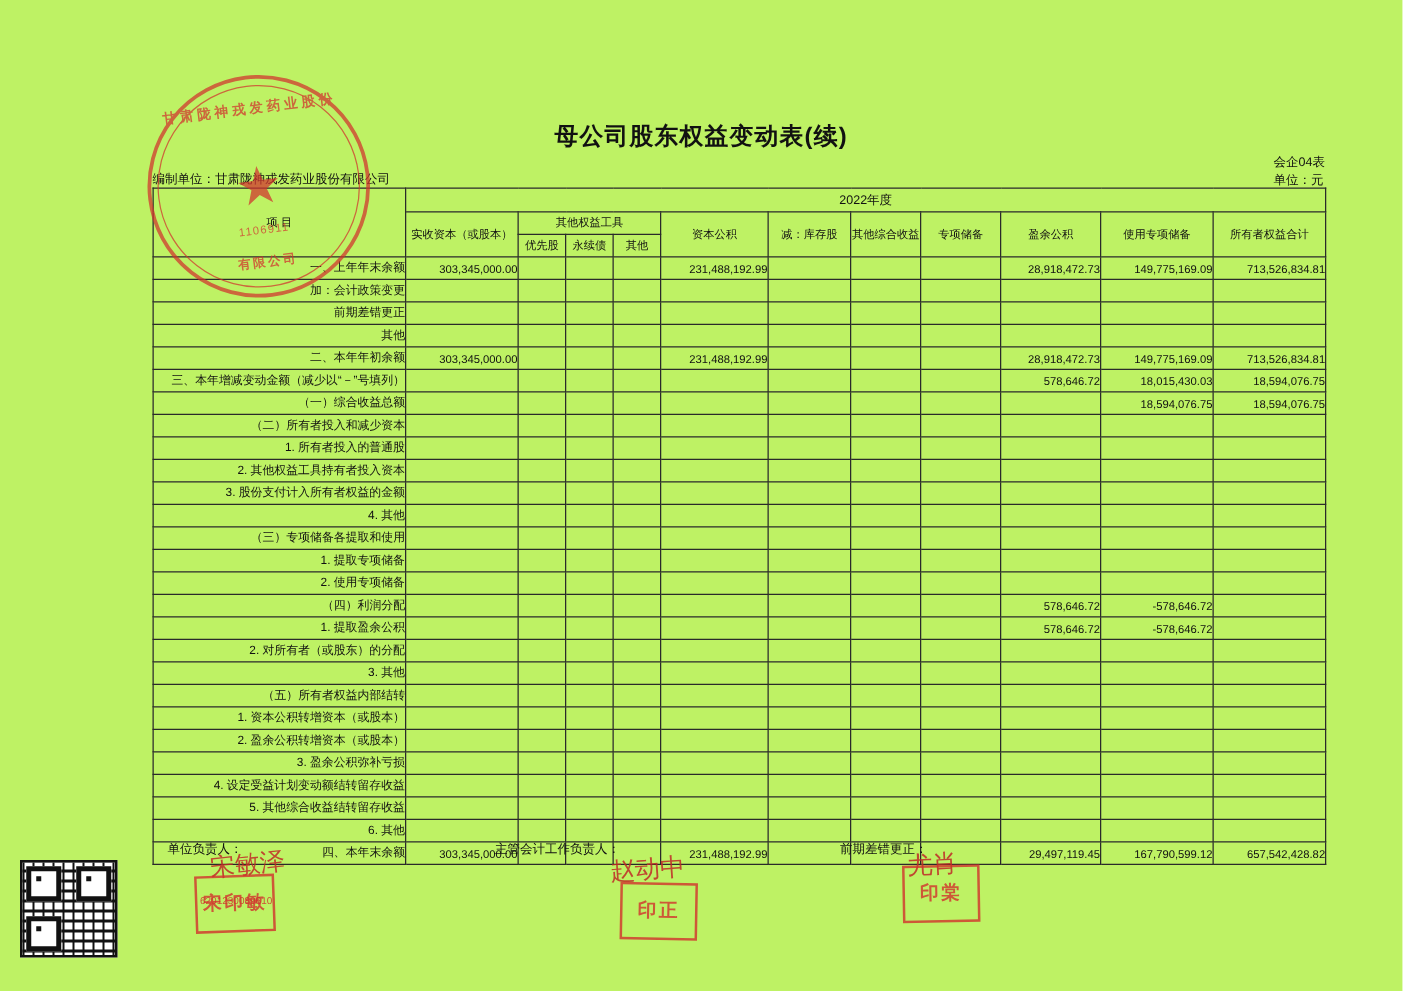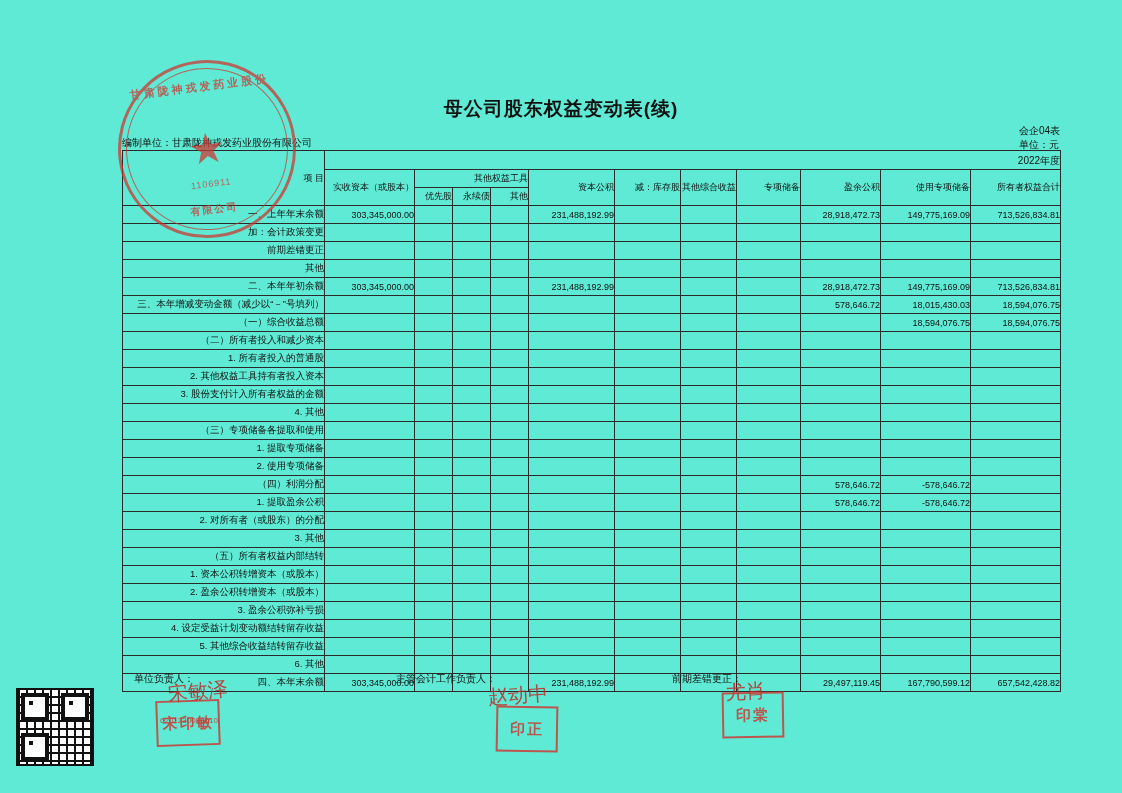--- a/index.html
+++ b/index.html
@@ -11,21 +11,21 @@
     width: 1122px;
     height: 793px;
     position: relative;
     font-family: "Liberation Sans", sans-serif;
     color: #1b1b1b;
     overflow: hidden;
   }
   .page {
     position: absolute;
     inset: 0;
-    background: #5eead4;
+    background: #bef264;
   }
 
   
   .doc-title {
     position: absolute;
     left: 0;
     right: 0;
     top: 96px;
     text-align: center;
     font-size: 19px;
@@ -73,21 +73,21 @@
   table.sheet td, table.sheet th {
     border: 1px solid #2a2a2a;
     padding: 0;
     height: 17px;
     vertical-align: middle;
     font-weight: normal;
     overflow: hidden;
     white-space: nowrap;
   }
   th.hdr {
-    text-align: right;
+    text-align: center;
     font-size: 9px;
     line-height: 11px;
     padding: 1px 2px;
   }
   th.hdr.year {
     font-size: 10px;
     height: 18px;
   }
   td.item {
     text-align: right;

